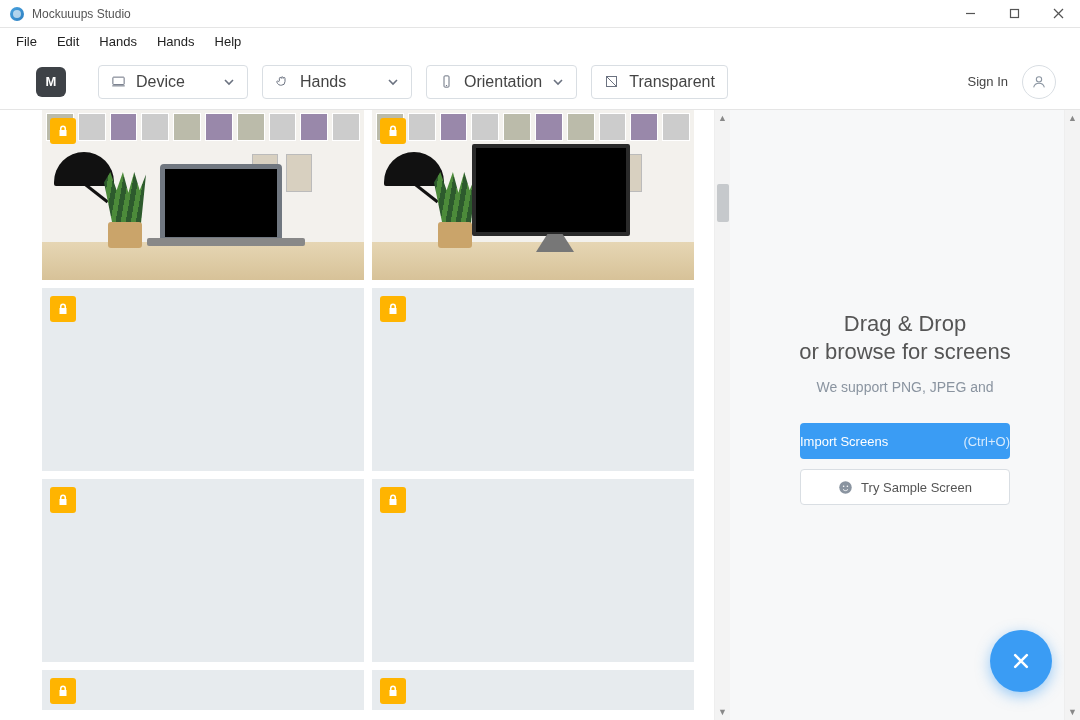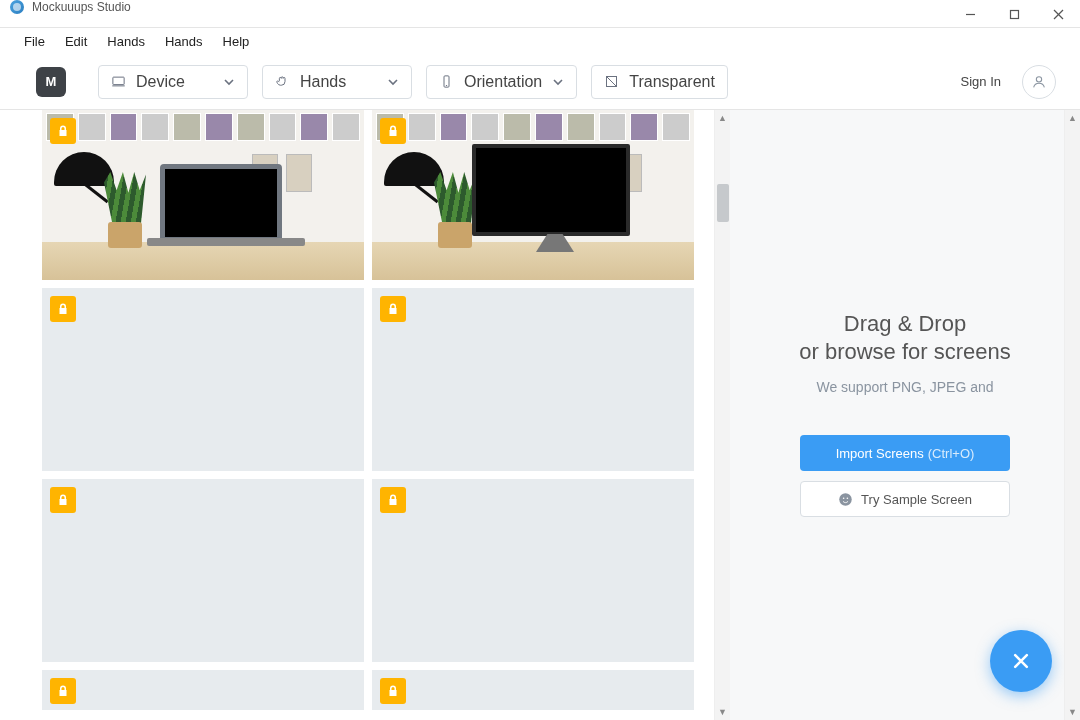--- a/index.html
+++ b/index.html
@@ -1,36 +1,36 @@
 <!DOCTYPE html>
 <html><head>
 <meta charset="utf-8">
 <style>
   * { box-sizing: border-box; }
   html, body { margin:0; padding:0; width:1080px; height:720px; font-family:"Segoe UI",Arial,sans-serif; overflow:hidden; background:#fff; }
   
-  .titlebar { height:28px; display:flex; border-bottom:1px solid #e5e5e5; font-size:12px; color:#555; background:#fff; }
+  .titlebar { height:28px; display:flex; align-items:center; border-bottom:1px solid #e5e5e5; font-size:12px; color:#555; background:#fff; }
   .titlebar .app-icon { width:14px; height:14px; margin:0 8px 0 10px; border-radius:50%; background:linear-gradient(135deg,#4aa3df,#2d7fc1); position:relative; }
   .titlebar .app-icon::after{content:"";position:absolute;inset:3px;border-radius:50%;background:#fff;opacity:.6;}
   .titlebar .title { flex:1; }
   .win-btn { width:44px; height:28px; display:flex; align-items:center; justify-content:center; color:#555;}
   .win-btn svg{width:11px;height:11px;stroke:currentColor;stroke-width:1.2;fill:none;}
   
-  .menubar { height:26px; display:flex; align-items:center; padding:0 14px; font-size:13px; color:#222;}
+  .menubar { height:26px; display:flex; align-items:center; padding:0 6px; font-size:13px; color:#222;}
   .menu-item { padding:3px 10px;}
   
   .toolbar { height:56px; border-bottom:1px solid #e5e5e5; display:flex; align-items:center; padding:0 24px 0 36px; gap:14px;}
   .m-badge { width:30px; height:30px; border-radius:6px; background:#3e4247; color:#fff; display:flex; align-items:center; justify-content:center; font-weight:600; font-size:13px; margin-right:18px;}
   .filter-btn { height:34px; border:1px solid #d9dee3; border-radius:4px; background:#fff; display:flex; align-items:center; padding:0 12px; font-size:16px; color:#444; gap:10px; min-width:150px; justify-content:space-between;}
   .filter-btn .lead{display:flex;align-items:center;gap:10px;}
   .filter-btn svg.icon{width:15px;height:15px;stroke:#6b7280;stroke-width:1.6;fill:none;}
   .chev { width:12px;height:12px; }
   .filter-btn.trans{min-width:130px;justify-content:flex-start;}
   .spacer{flex:1;}
-  .signin{font-size:13px;color:#444;margin-right:7px;}
+  .signin{font-size:13px;color:#444;margin-right:0;}
   .avatar{width:34px;height:34px;border:1px solid #d9dee3;border-radius:50%;display:flex;align-items:center;justify-content:center;}
   .avatar svg{width:16px;height:16px;stroke:#8a94a0;stroke-width:1.6;fill:none;}
   
   .body { display:flex; height:610px;}
   .gallery-wrap{width:730px;position:relative;display:flex;}
   .gallery{flex:1;overflow:hidden;padding:0 0 0 42px;}
   .grid{display:grid;grid-template-columns:322px 322px;gap:8px;}
   .card{background:#e7ebee;position:relative;height:183px;}
   .card.tall{height:170px;}
   .card.short{height:40px;}
@@ -59,21 +59,21 @@
   .monitor::after{content:"";position:absolute;bottom:-20px;left:60px;width:38px;height:18px;background:#777;clip-path:polygon(30% 0,70% 0,100% 100%,0 100%);}
   
   .vscroll{width:16px;background:#f3f3f3;border-left:1px solid #eee;position:relative;}
   .vscroll .arrow{height:16px;display:flex;align-items:center;justify-content:center;color:#888;font-size:9px;}
   .vscroll .thumb{position:absolute;top:74px;left:2px;width:12px;height:38px;background:#c6c9cc;border-radius:2px;}
   
   .panel{flex:1;background:#f7f8f9;position:relative;padding-top:200px;text-align:center;}
   .p-title{font-size:22px;color:#555;font-weight:500;line-height:1.25;}
   .p-sub{margin-top:14px;font-size:14px;color:#8a94a0;}
   .btn{width:210px;height:36px;margin:10px auto 0;border-radius:4px;display:flex;align-items:center;justify-content:center;font-size:13px;gap:4px;}
-  .btn.primary{background:#3a9cf4;color:#fff;margin-top:40px;}
+  .btn.primary{background:#3a9cf4;color:#fff;margin-top:28px;justify-content:space-between;}
   .btn.primary .hint{opacity:.8;}
   .btn.secondary{background:#fff;border:1px solid #d9dee3;color:#555;gap:8px;}
   .btn.secondary svg{width:15px;height:15px;fill:#8a94a0;}
   .fab{position:absolute;right:28px;bottom:28px;width:62px;height:62px;border-radius:50%;background:#3a9cf4;display:flex;align-items:center;justify-content:center;box-shadow:0 4px 14px rgba(58,156,244,.5);}
   .fab svg{width:20px;height:20px;fill:#fff;}
   .panel-scroll{position:absolute;top:0;right:0;width:16px;height:100%;background:#f3f3f3;border-left:1px solid #eee;}
   .panel-scroll .arrow{height:16px;display:flex;align-items:center;justify-content:center;color:#888;font-size:9px;}
 </style>
 </head>
 <body>

